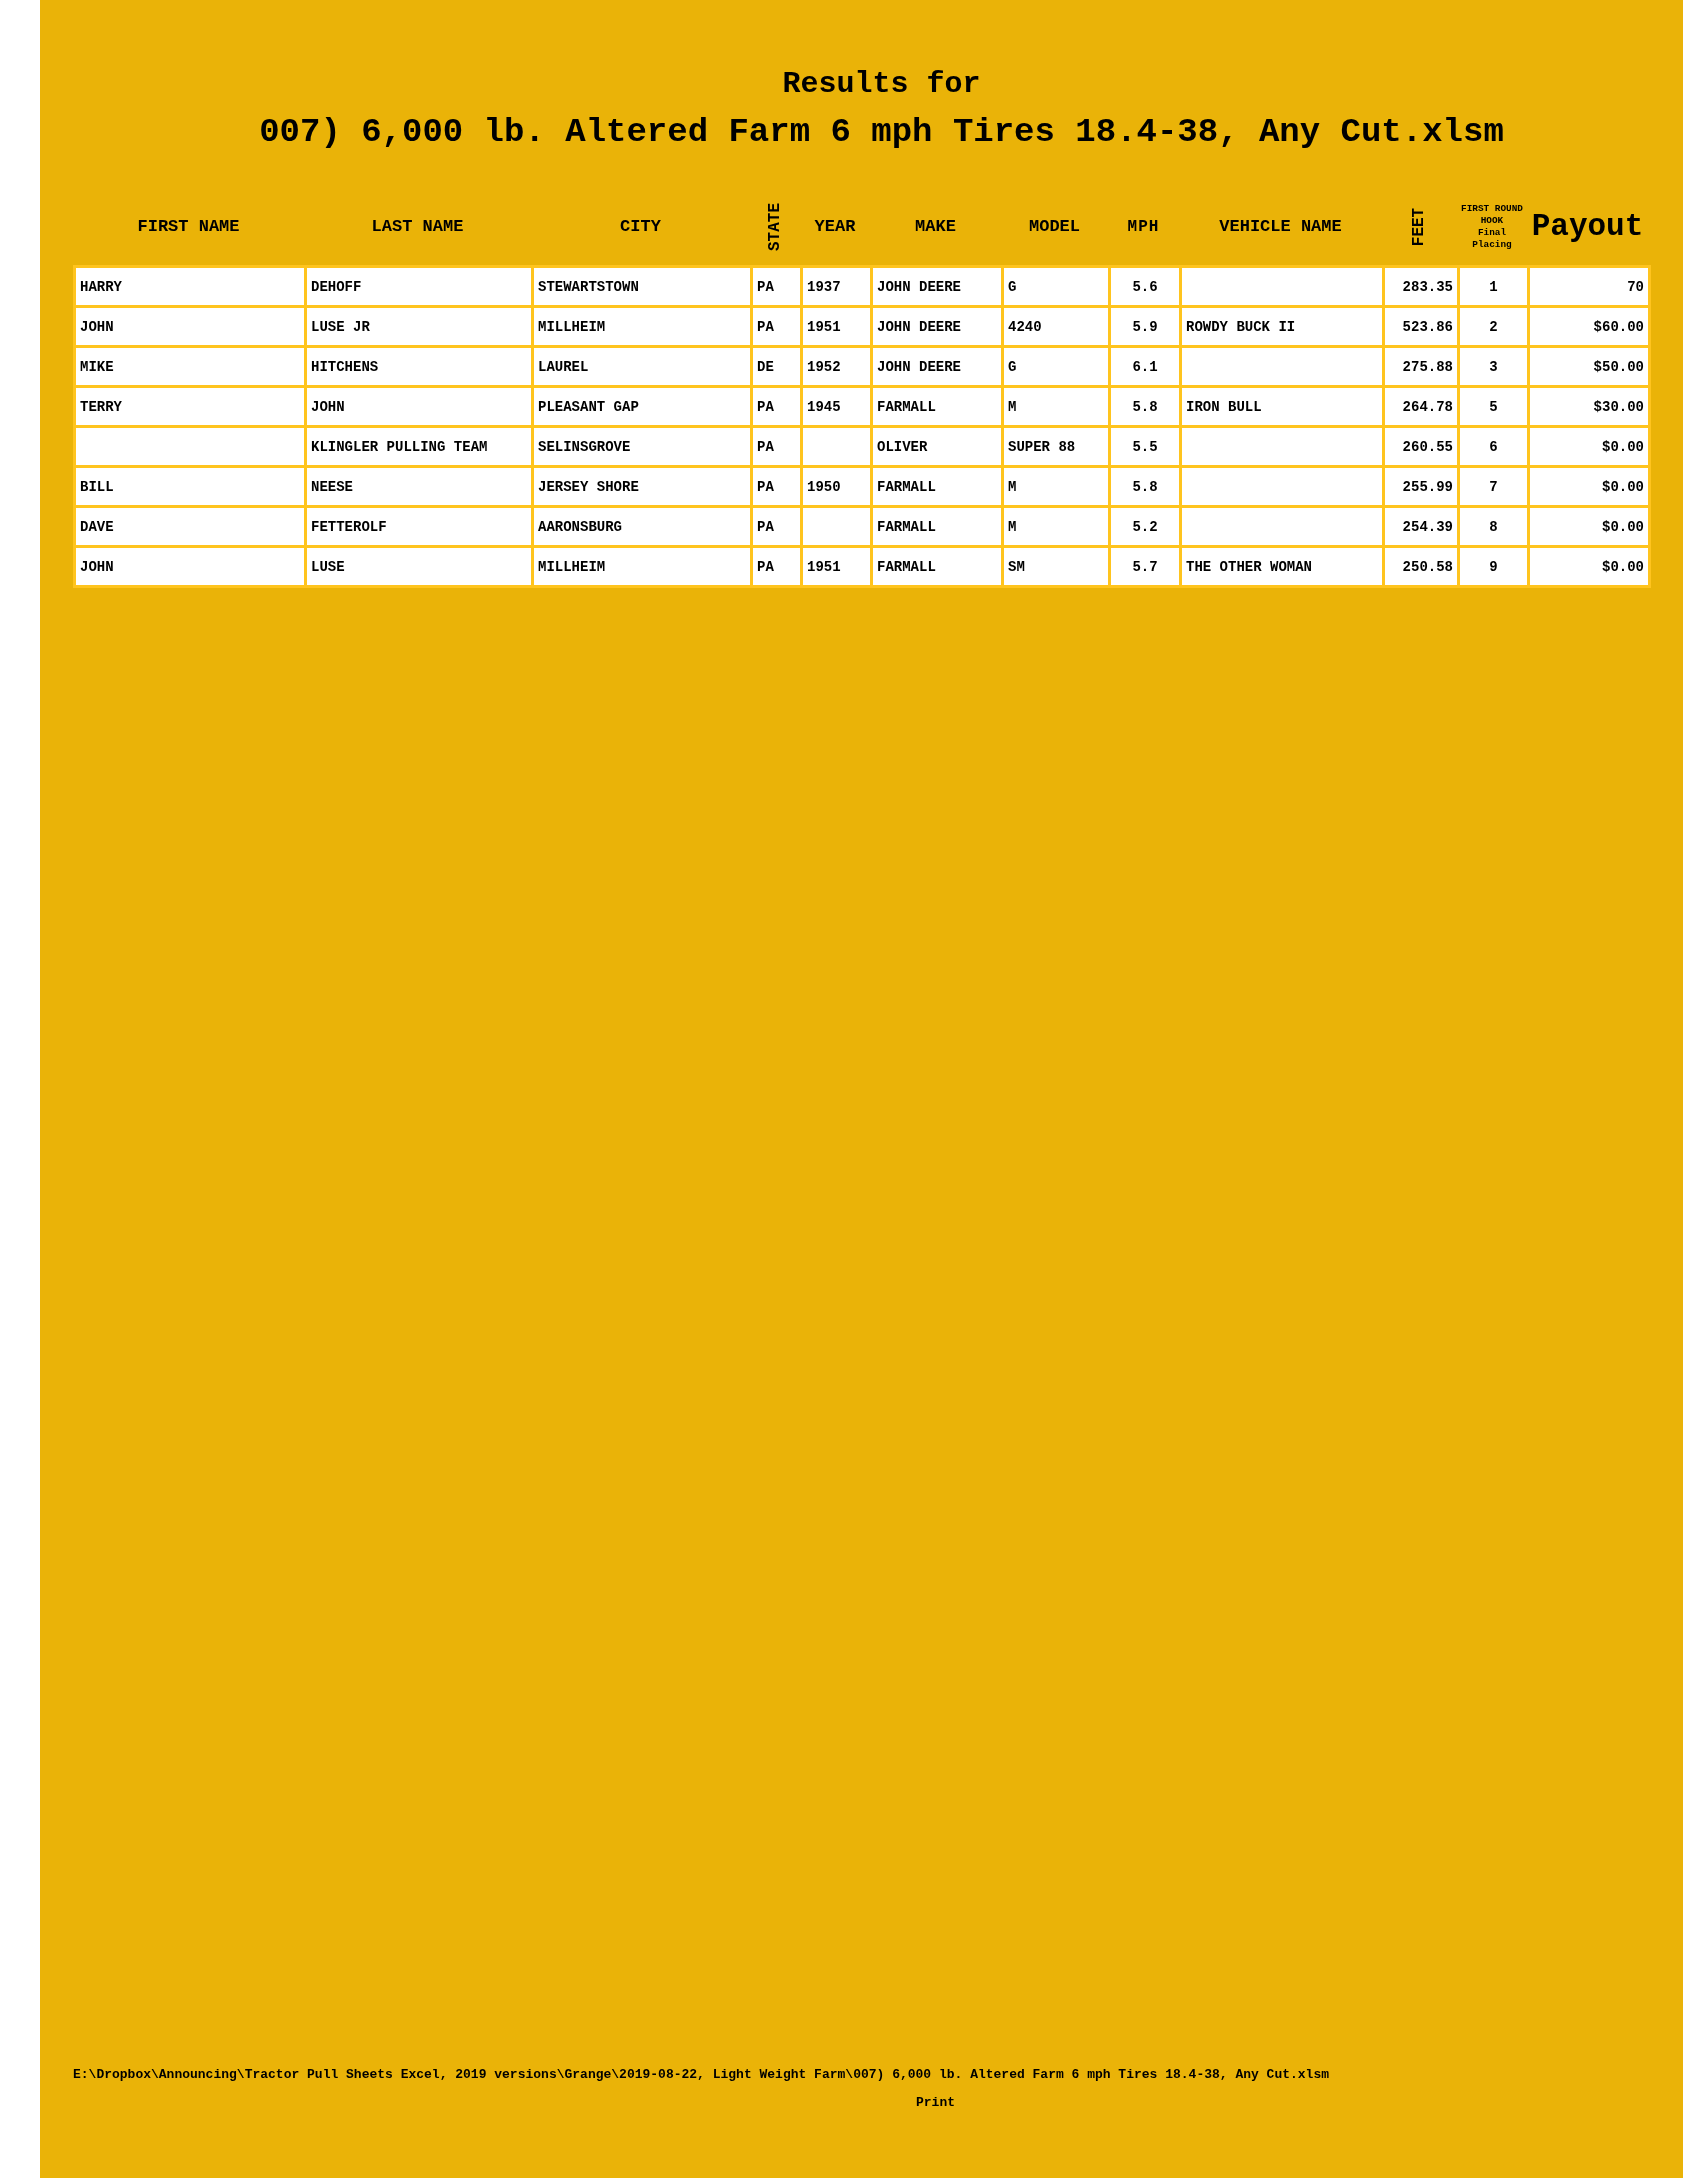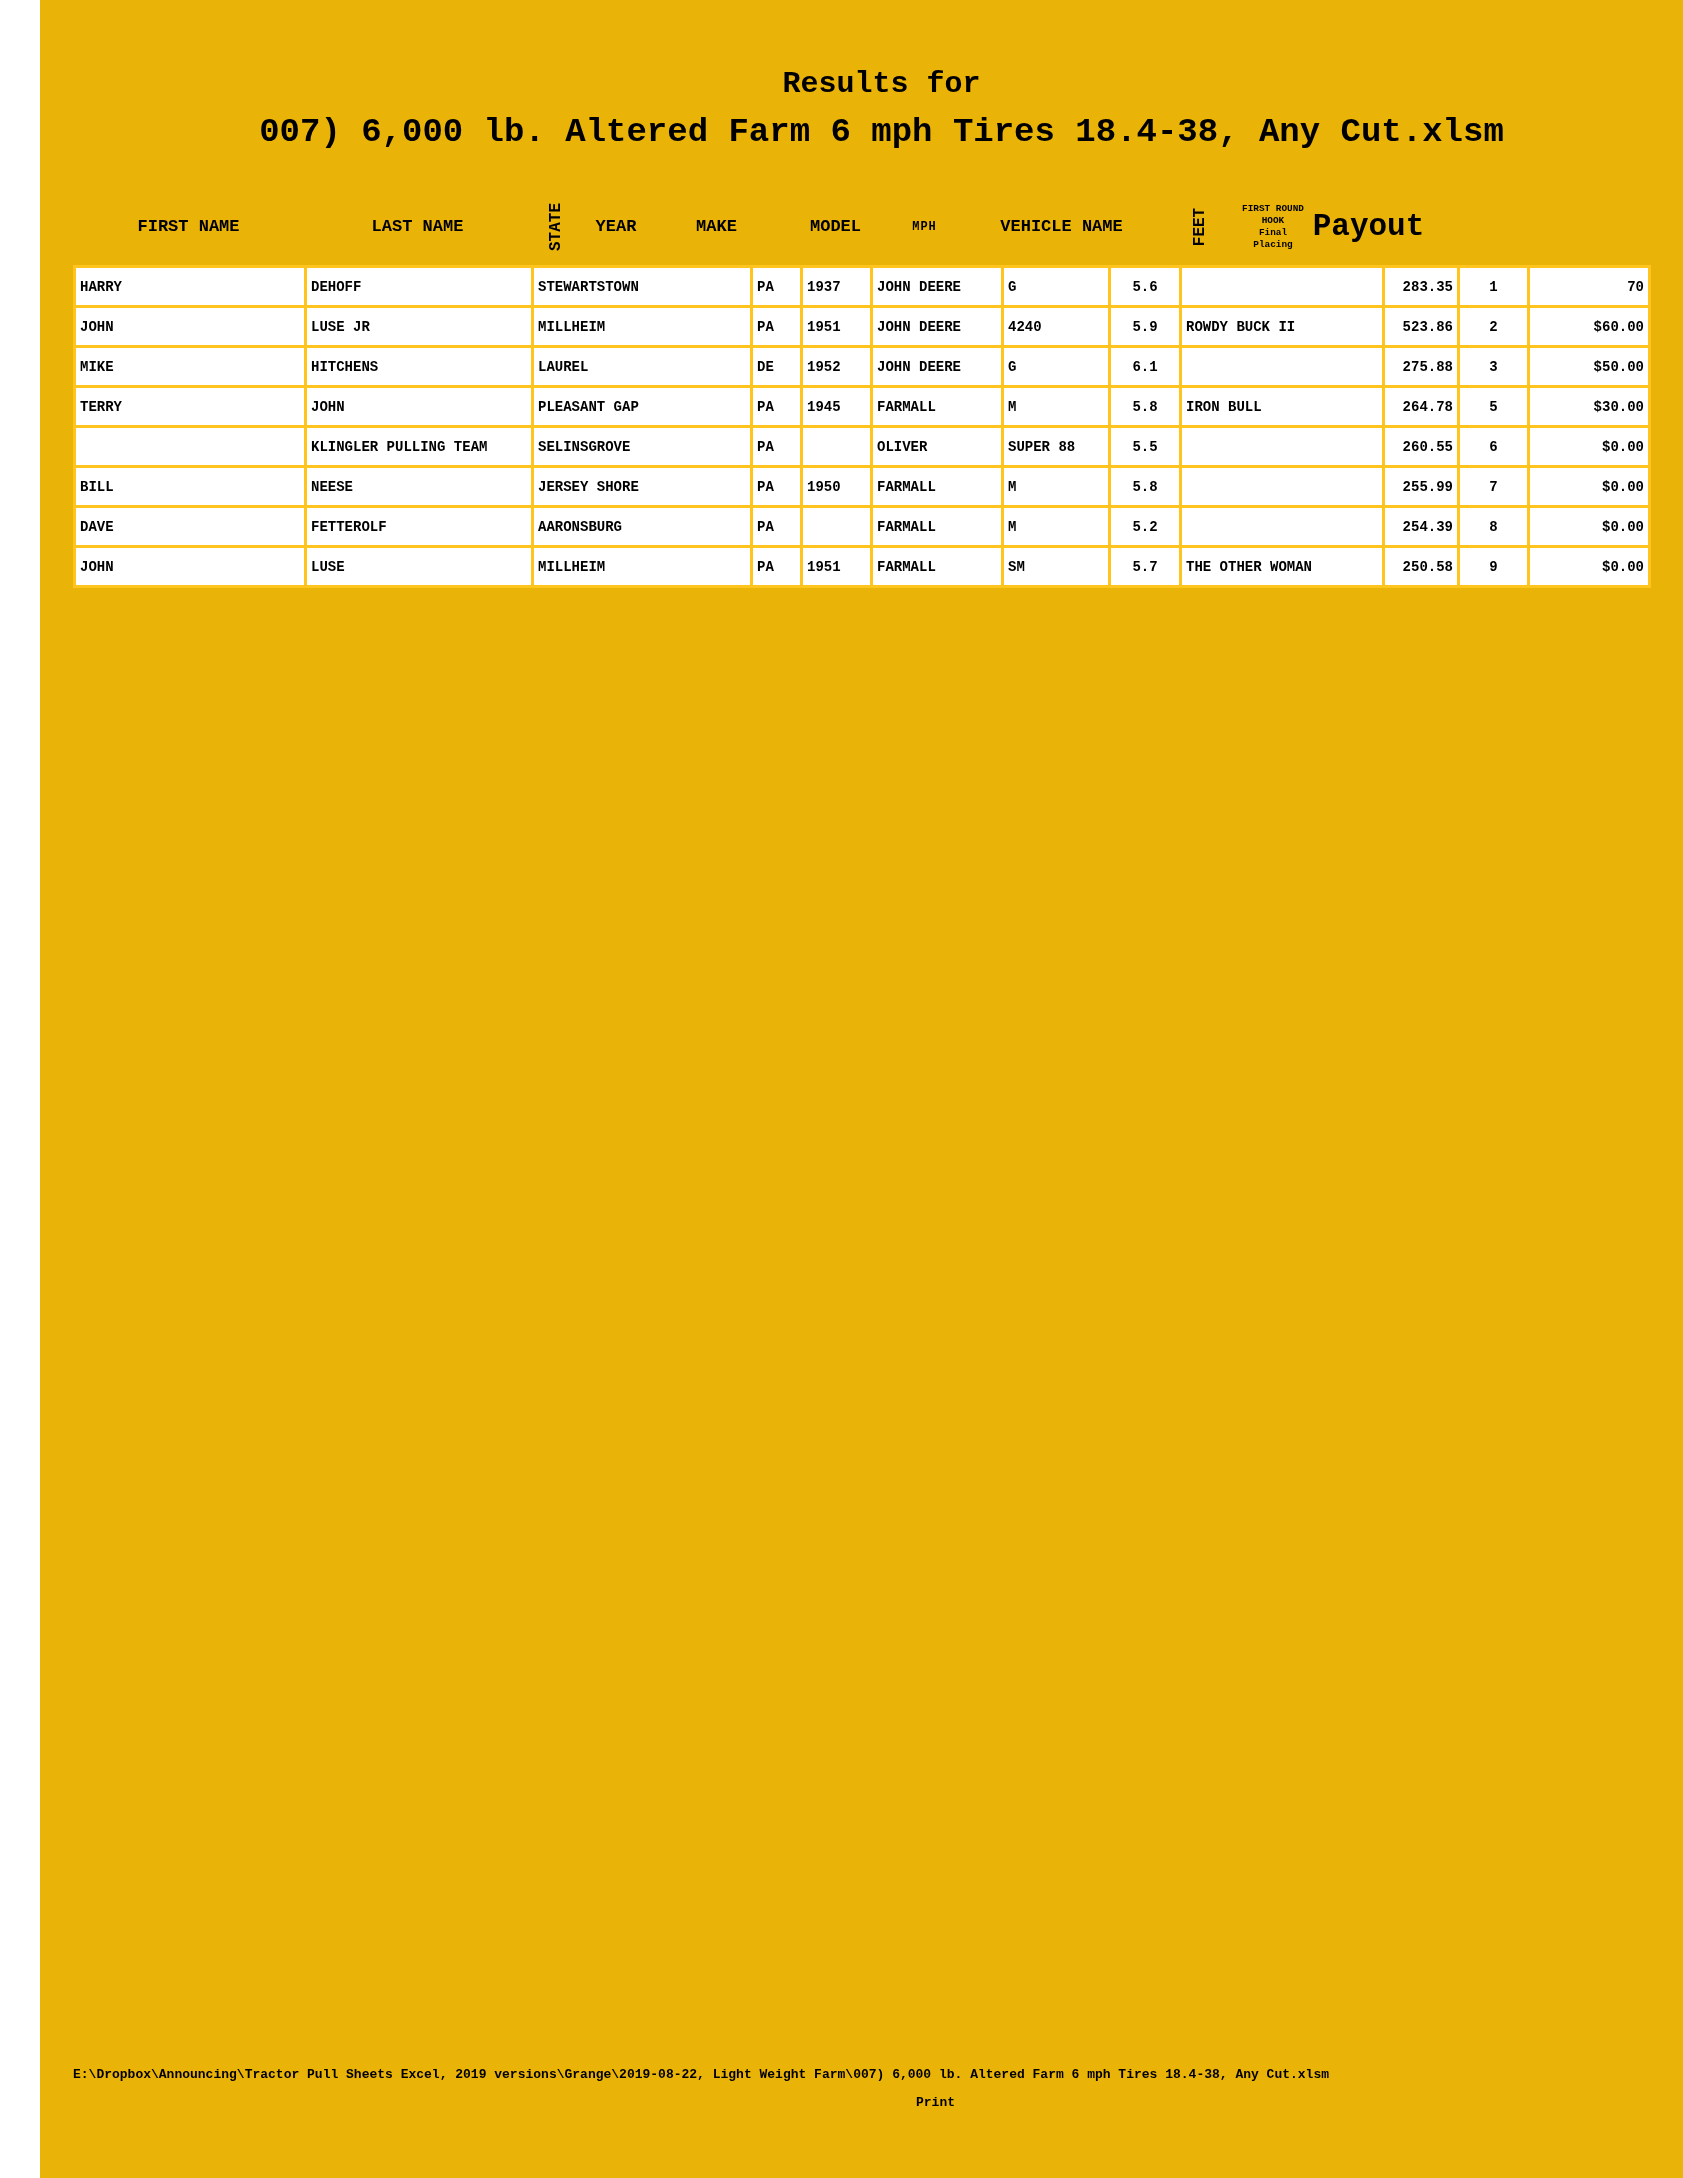--- a/index.html
+++ b/index.html
@@ -40,21 +40,21 @@
   .hcell {
     display: flex;
     align-items: center;
     justify-content: center;
     height: 77px;
     font-weight: bold;
     font-size: 17px;
     text-align: center;
     flex: 0 0 auto;
   }
-  .hcell.small { font-size: 12px; letter-spacing: 1px; }
+  .hcell.small { font-size: 16px; letter-spacing: 1px; }
   .hcell.big   { font-size: 31px; }
   .vertical    { transform: rotate(-90deg); white-space: nowrap; font-size: 16px; }
   .hook-head   { line-height: 12px; font-size: 9.4px; }
   .hook-head .hl { display: block; }
   
   .w-first   { width: 231px; }
   .w-last    { width: 227px; }
   .w-city    { width: 219px; }
   .w-state   { width: 50px;  }
   .w-year    { width: 70px;  }
@@ -111,20 +111,23 @@
 
   <div class="title">Results for</div>
   <div class="subtitle">007) 6,000 lb. Altered Farm 6 mph Tires 18.4-38, Any Cut.xlsm</div>
 
   <div class="header-row">
     <div class="hcell w-first">
         <span>FIRST NAME</span>
       </div>
     <div class="hcell w-last">
         <span>LAST NAME</span>
+      </div>
+    <div class="hcell w-city">
+        <span>CITY</span>
       </div>
     <div class="hcell w-state">
         <span class="vertical">STATE</span>
       </div>
     <div class="hcell w-year">
         <span>YEAR</span>
       </div>
     <div class="hcell w-make">
         <span>MAKE</span>
       </div>

